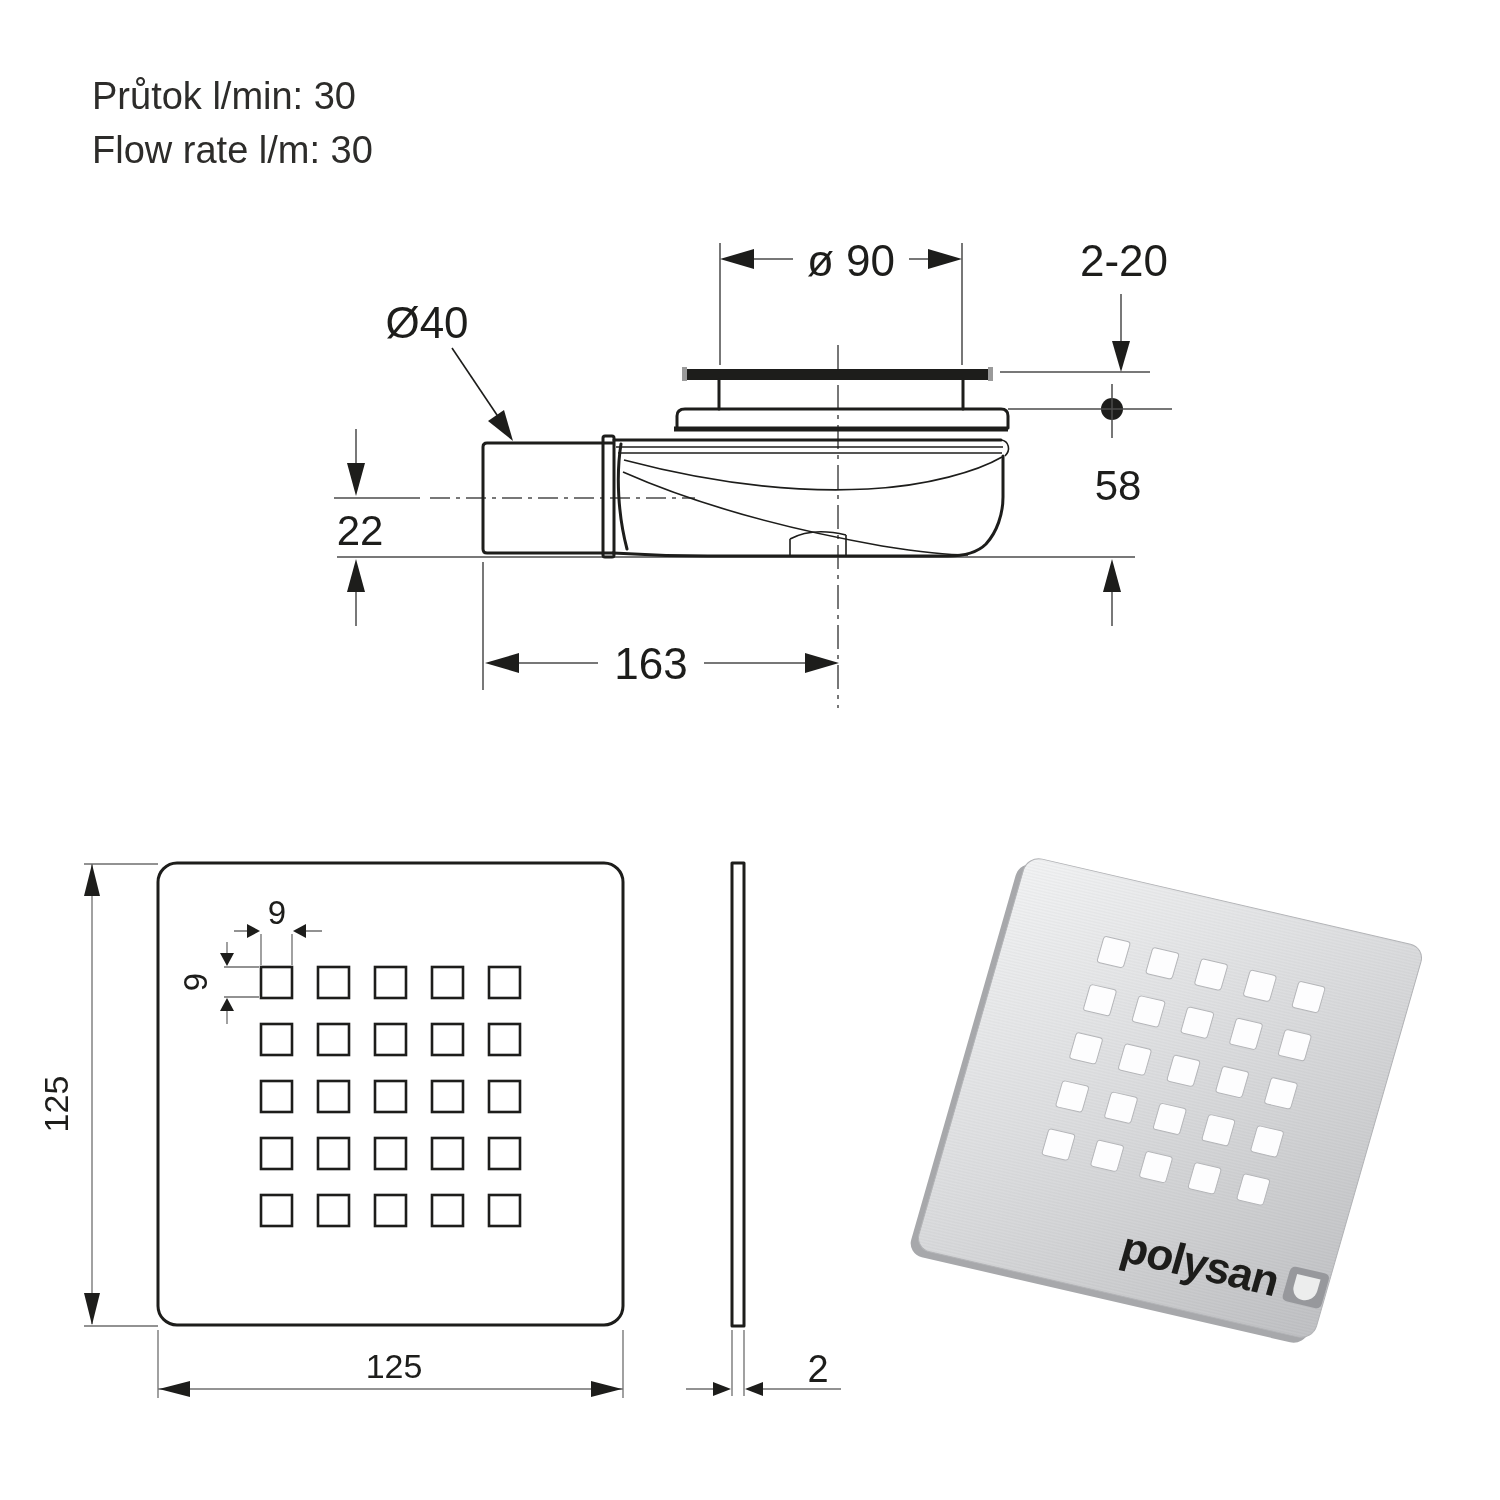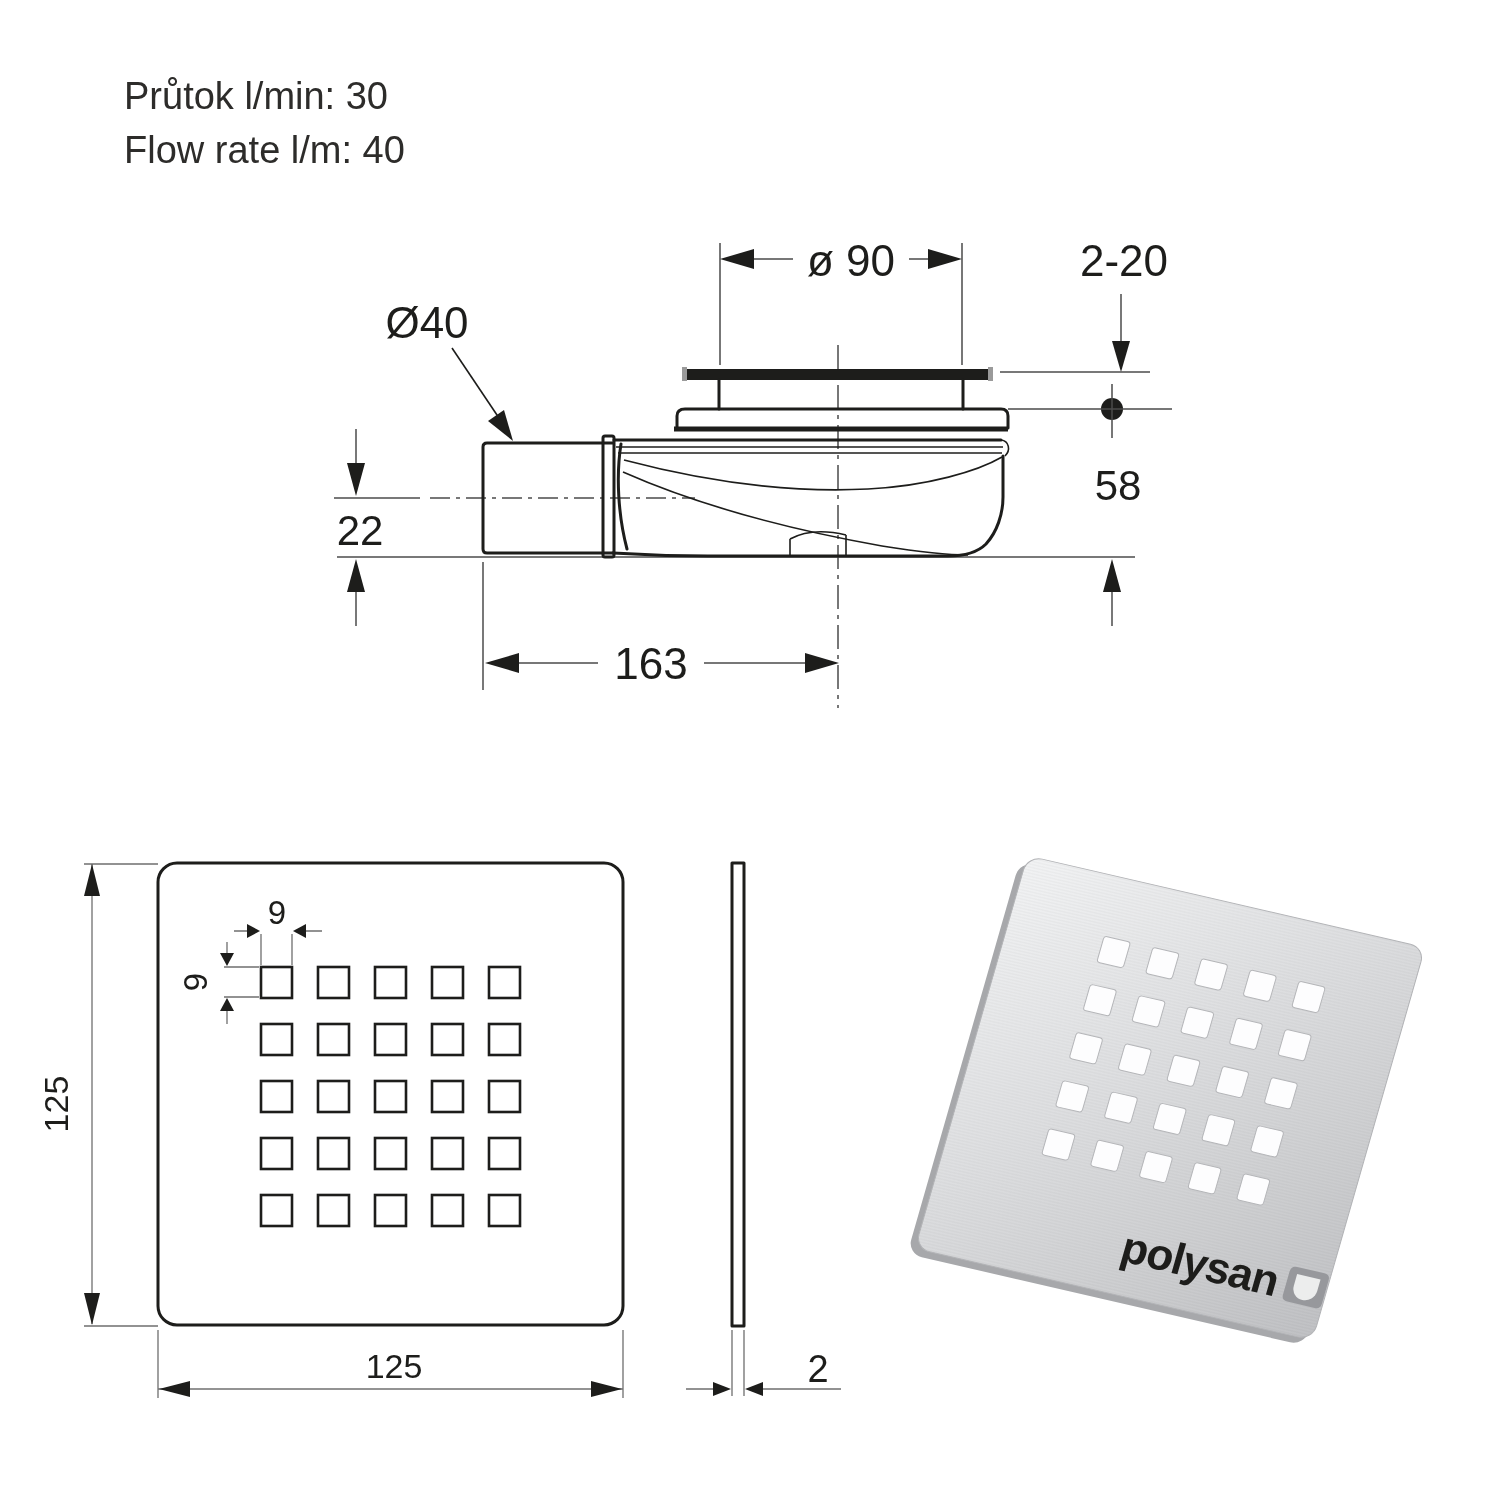--- a/index.html
+++ b/index.html
@@ -1,37 +1,37 @@
 <!DOCTYPE html>
 <html><head>
 <meta charset="utf-8">
 <style>
   html,body{margin:0;padding:0;background:#ffffff;}
   #canvas{position:relative;width:1500px;height:1500px;background:#ffffff;overflow:hidden;
           font-family:"Liberation Sans",sans-serif;}
-  #hdr{position:absolute;left:92px;top:70px;font-size:38px;line-height:1.42;color:#2d2c2a;margin-left:32px;}
+  #hdr{position:absolute;left:92px;top:70px;font-size:38px;line-height:1.42;color:#2d2c2a;}
   svg text{font-family:"Liberation Sans",sans-serif;fill:#1d1d1b;}
   .dimtxt{font-size:44px;}
   .dimtxt-s{font-size:42px;}
   .dimtxt-g{font-size:34px;}
   .dimtxt-9{font-size:33px;}
   .outline{stroke:#1d1d1b;stroke-width:3;fill:none;stroke-linejoin:round;stroke-linecap:round;}
   .thin{stroke:#1d1d1b;stroke-width:1.6;fill:none;}
   .dline{stroke:#4b4b4b;stroke-width:1.5;fill:none;}
   .gline{stroke:#6f6f6f;stroke-width:1.3;fill:none;}
   .arrow{fill:#1d1d1b;stroke:none;}
 </style>
 </head>
 <body>
 
 <div id="canvas">
 
   <div id="hdr">
     <div>Průtok l/min: 30</div>
-    <div>Flow rate l/m: 40</div>
+    <div>Flow rate l/m: 30</div>
   </div>
 
   <svg width="1500" height="1500" viewBox="0 0 1500 1500">
     <defs>
       <linearGradient id="metal" x1="0" y1="0" x2="1" y2="1">
         <stop offset="0" stop-color="#f2f3f4"></stop>
         <stop offset="0.45" stop-color="#dcdddf"></stop>
         <stop offset="0.75" stop-color="#cdced0"></stop>
         <stop offset="1" stop-color="#c0c1c4"></stop>
       </linearGradient>

